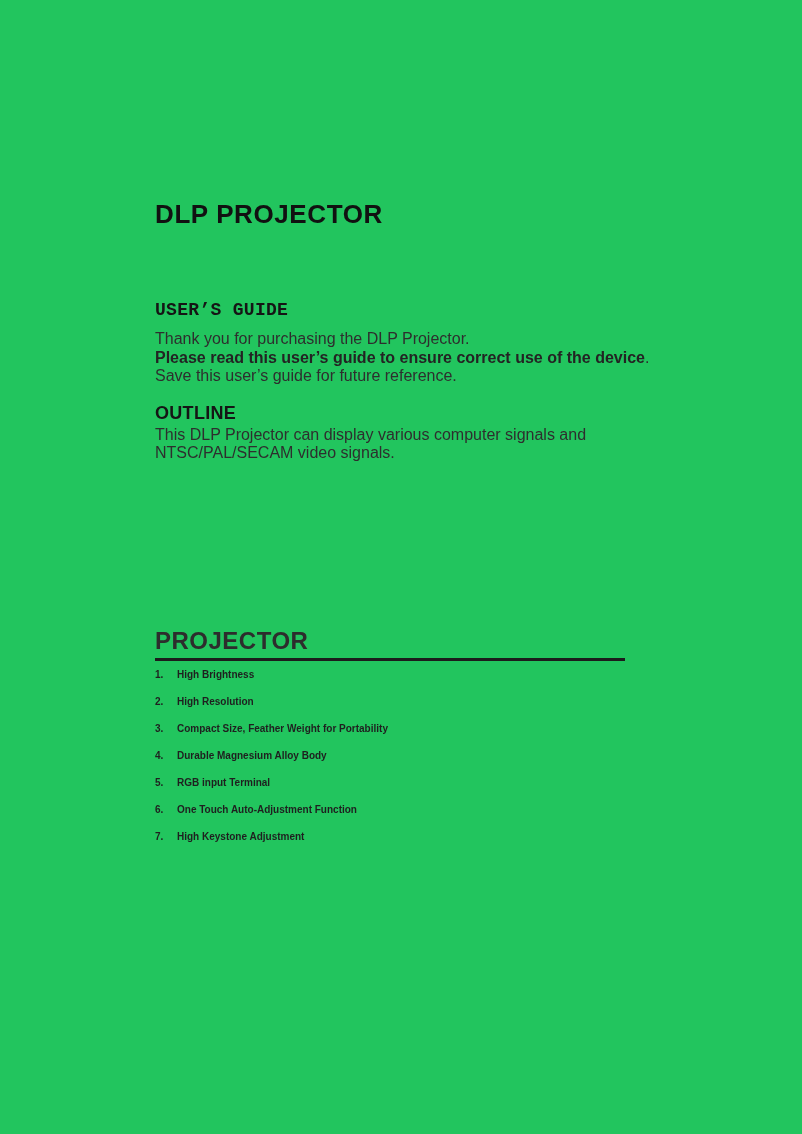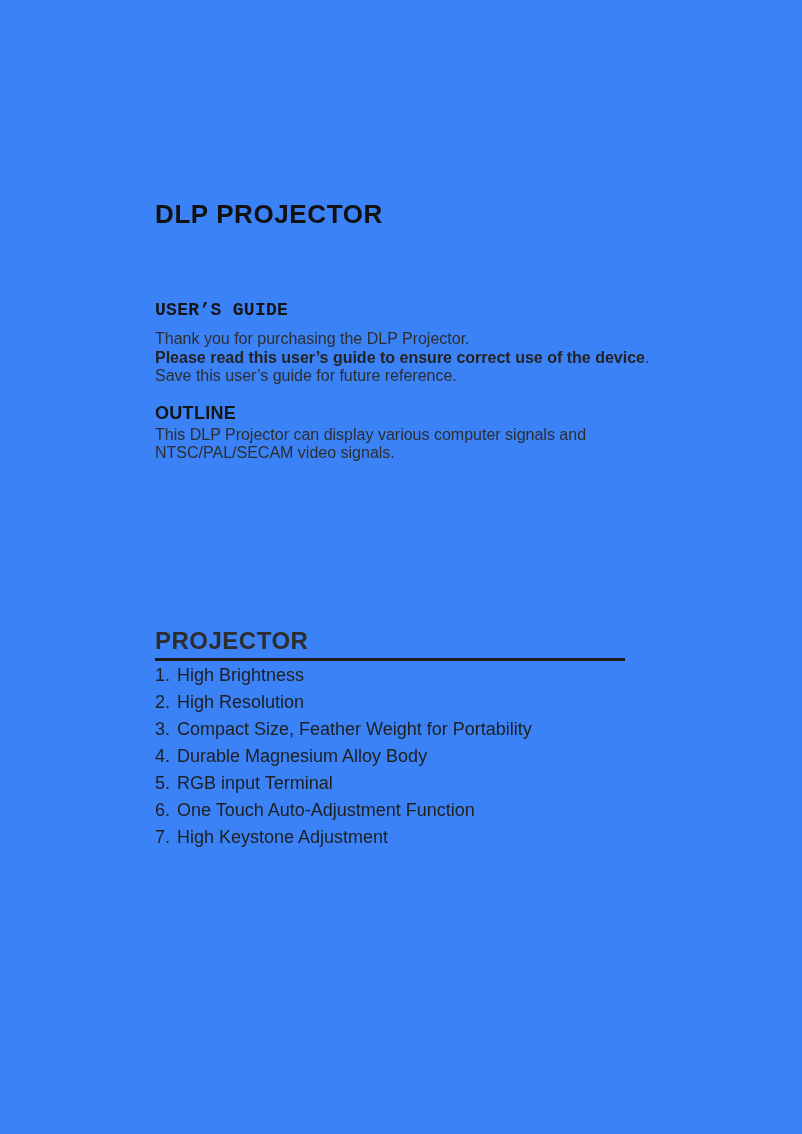--- a/index.html
+++ b/index.html
@@ -9,21 +9,21 @@
     height: 1134px;
     position: relative;
     font-family: "Liberation Sans", "DejaVu Sans", sans-serif;
     color: #2b2b2b;
     overflow: hidden;
   }
   .page {
     position: absolute;
     left: 0; top: 0;
     width: 802px; height: 1134px;
-    background: #3b82f6;
+    background: #22c55e;
   }
 
   .main-title {
     position: absolute;
     top: 198px; left: 155px;
     font-size: 26px;
     line-height: 32px;
     font-weight: bold;
     letter-spacing: 0.6px;
     color: #111111;
@@ -69,23 +69,23 @@
     border-bottom: 3px solid #1c1c1c;
   }
 
   .features-list {
     position: absolute;
     top: 667px; left: 155px;
     width: 497px;
     list-style: none;
   }
   .feature-item {
-    font-size: 18px;
+    font-size: 10px;
     line-height: 16px;
-    font-weight: normal;
+    font-weight: bold;
     color: #1f1f1f;
     margin-bottom: 11px;
     white-space: nowrap;
   }
   .feature-num {
     display: inline-block;
     width: 22px;
   }
 </style>
 </head>

